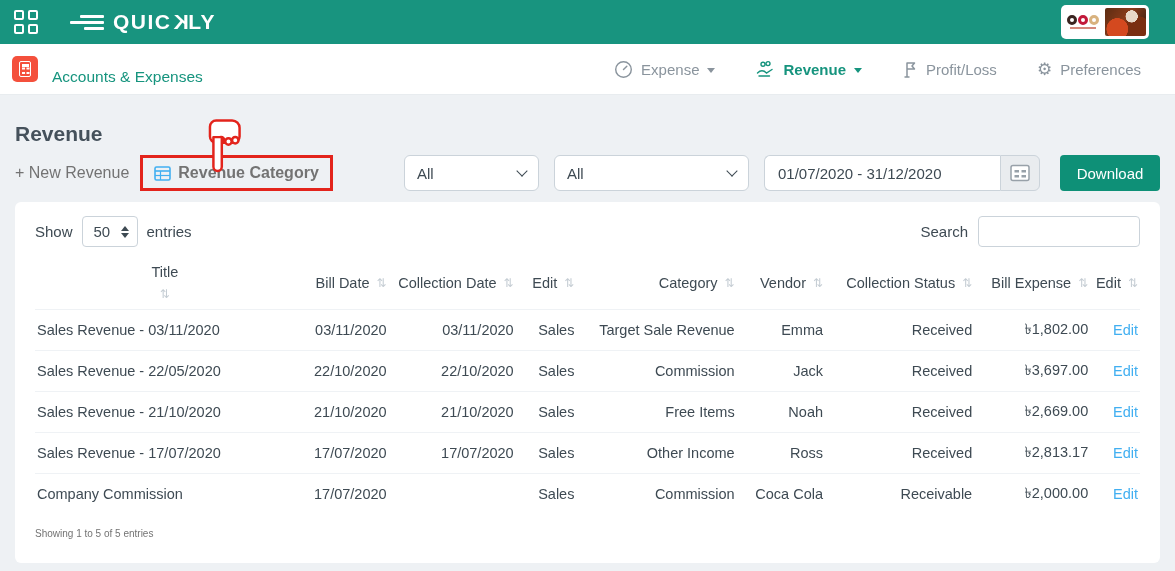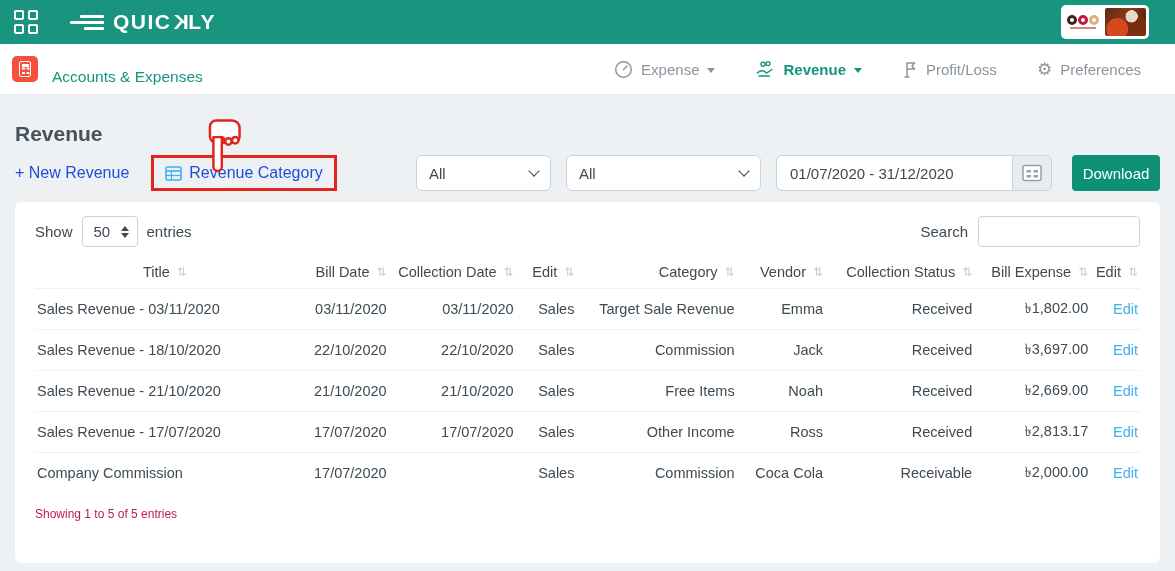--- a/index.html
+++ b/index.html
@@ -44,58 +44,58 @@
   .nav-item.active { color:#16947E; font-weight:600; }
   .caret { width:0; height:0; border-left:4.5px solid transparent; border-right:4.5px solid transparent; border-top:5px solid currentColor; margin-top:2px; }
   .gear-glyph { font-family:"DejaVu Sans",sans-serif; font-size:17px; line-height:1; color:#8A949D; }
 
   
   .content { position:relative; padding:0 15px; }
   .page-title { margin-top:27px; font-size:21px; font-weight:700; color:#45515B; }
   .hand-annotation { position:absolute; left:205px; top:-4px; z-index:5; }
 
   .toolbar { display:flex; align-items:center; margin-top:9px; }
-  .link-blue { color:#1d4ed8; text-decoration:none; font-size:16px; cursor:pointer; white-space:nowrap; }
-  .red-box { border:3px solid #E3241C; padding:6px 11px; margin-left:22px; display:flex; align-items:center; gap:7px; }
+  .link-blue { color:#737373; text-decoration:none; font-size:16px; cursor:pointer; white-space:nowrap; }
+  .red-box { border:3px solid #E3241C; padding:6px 11px; margin-left:11px; display:flex; align-items:center; gap:7px;font-weight:bold; }
   .filters { margin-left:auto; display:flex; align-items:center; gap:15px; }
   .select { height:36px; background:#fff; border:1px solid #CBD3DA; border-radius:6px; display:flex; align-items:center; padding:12px 12px; font-size:15px; cursor:pointer; }
   .select .chev { width:8px; height:8px; border-right:1.8px solid #3E4A53; border-bottom:1.8px solid #3E4A53; transform:rotate(45deg); margin-left:auto; margin-top:-4px; }
   .sel-type { width:135px; } .sel-cat { width:195px; }
   .date-group { display:flex; height:36px; }
   .date-input { width:236px; height:36px; border:1px solid #CBD3DA; border-right:none; border-radius:6px 0 0 6px; padding:0 13px; font-size:15px; color:#3E4A53; font-family:inherit; background:#fff; }
   .date-addon { width:40px; border:1px solid #CBD3DA; border-radius:0 6px 6px 0; background:#E9ECEF; display:flex; align-items:center; justify-content:center; cursor:pointer; }
-  .btn-download { height:36px; width:88px; margin-left:5px; background:#0E9077; color:#fff; border:none; border-radius:4px; font-size:15px; font-family:inherit; cursor:pointer; }
+  .btn-download { height:36px; width:100px; margin-left:5px; background:#0E9077; color:#fff; border:none; border-radius:4px; font-size:15px; font-family:inherit; cursor:pointer; }
 
   
   .card { background:#fff; border-radius:6px; margin-top:11px; height:361px; padding:14px 20px 0; overflow:hidden; }
   .controls { display:flex; align-items:flex-start; font-size:15px; }
   .show-group { display:flex; align-items:center; gap:9px; }
   .page-size { width:56px; height:31px; border:1px solid #CBD3DA; border-radius:4px; display:flex; align-items:center; padding:0 8px 0 11px; cursor:pointer; }
   .updown { margin-left:auto; display:flex; flex-direction:column; gap:2px; }
   .updown i { display:block; width:0; height:0; border-left:4px solid transparent; border-right:4px solid transparent; }
   .updown .up { border-bottom:5px solid #3E4A53; } .updown .dn { border-top:5px solid #3E4A53; }
   .search-group { margin-left:auto; display:flex; align-items:center; gap:10px; }
   .search-input { width:162px; height:31px; border:1px solid #CBD3DA; border-radius:4px; padding:0 8px; font-size:14px; font-family:inherit; }
 
   table { width:100%; border-collapse:collapse; table-layout:fixed; margin-top:9px; font-size:14.5px; }
   th,td { padding:8px 2px; color:#3E4A53; font-weight:400; white-space:nowrap; overflow:hidden; }
   thead tr { border-bottom:1px solid #EFF2F5; }
   tbody tr { border-top:1px solid #EFF2F5; }
   tbody tr:first-child { border-top:none; }
   .th-inner { display:flex; align-items:center; justify-content:flex-end; gap:7px; }
-  th.c0 .th-inner { justify-content:center; }
+  th.c0 .th-inner { justify-content:space-between;flex-direction:column; }
   .sort { font-family:"DejaVu Sans",sans-serif; color:#C4CCD3; font-size:12px; }
   .c0{ width:23.5%; text-align:left; } .c1{ width:8.5%; } .c2{ width:11.5%; } .c3{ width:5.5%; }
   .c4{ width:14.5%; } .c5{ width:8%; } .c6{ width:13.5%; } .c7{ width:10.5%; } .c8{ width:4.5%; }
   td,th { text-align:right; } td.c0,th.c0 { text-align:left; }
   .edit-link { color:#41AFF1; text-decoration:none; cursor:pointer; }
   .total-row td { color:#73808C; }
 
   .tfooter { display:flex; justify-content:space-between; align-items:flex-start; margin-top:9px; }
-  .showing { font-size:12px; color:#be185d; margin-top:5px; }
+  .showing { font-size:10px; color:#737373; margin-top:5px; }
 </style>
 </head>
 <body>
 
 <div class="topbar">
   <div class="grid-icon">
       <i></i>
       <i></i>
       <i></i>
       <i></i>
@@ -295,21 +295,21 @@
             <td class="c1">03/11/2020</td>
             <td class="c2">03/11/2020</td>
             <td class="c3">Sales</td>
             <td class="c4">Target Sale Revenue</td>
             <td class="c5">Emma</td>
             <td class="c6">Received</td>
             <td class="c7">৳1,802.00</td>
             <td class="c8"><a href="#" class="edit-link">Edit</a></td>
           </tr>
           <tr>
-            <td class="c0">Sales Revenue - 18/10/2020</td>
+            <td class="c0">Sales Revenue - 22/05/2020</td>
             <td class="c1">22/10/2020</td>
             <td class="c2">22/10/2020</td>
             <td class="c3">Sales</td>
             <td class="c4">Commission</td>
             <td class="c5">Jack</td>
             <td class="c6">Received</td>
             <td class="c7">৳3,697.00</td>
             <td class="c8"><a href="#" class="edit-link">Edit</a></td>
           </tr>
           <tr>

